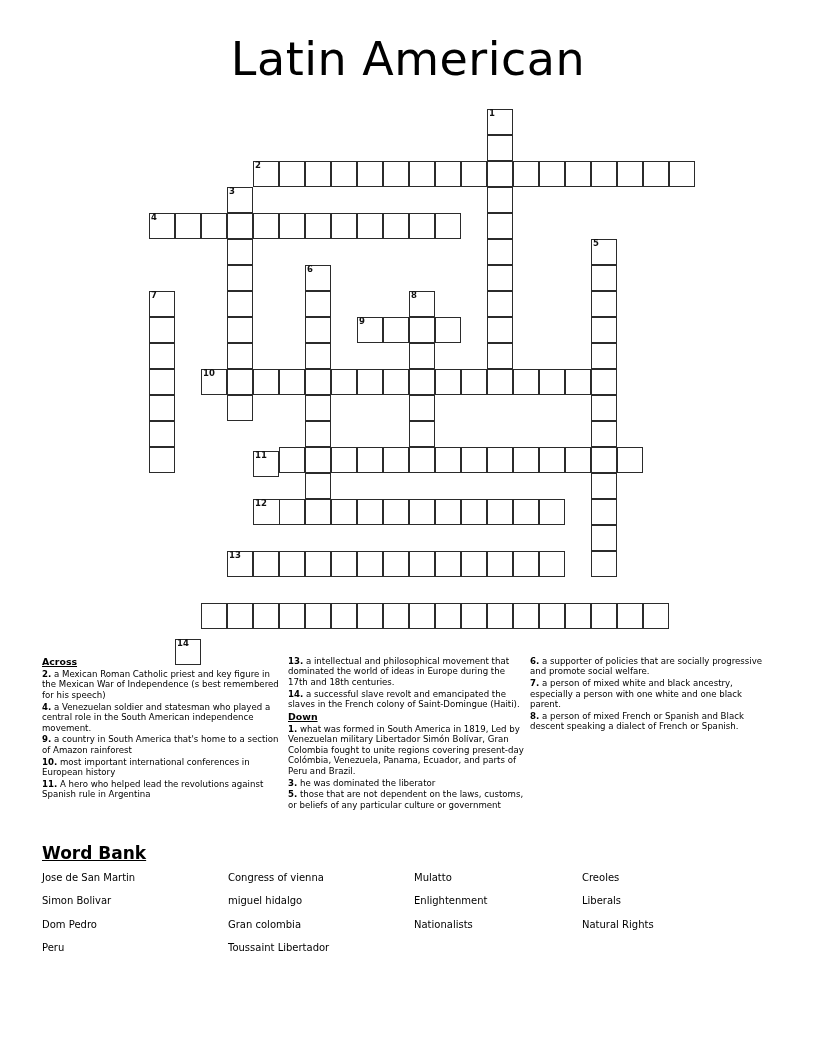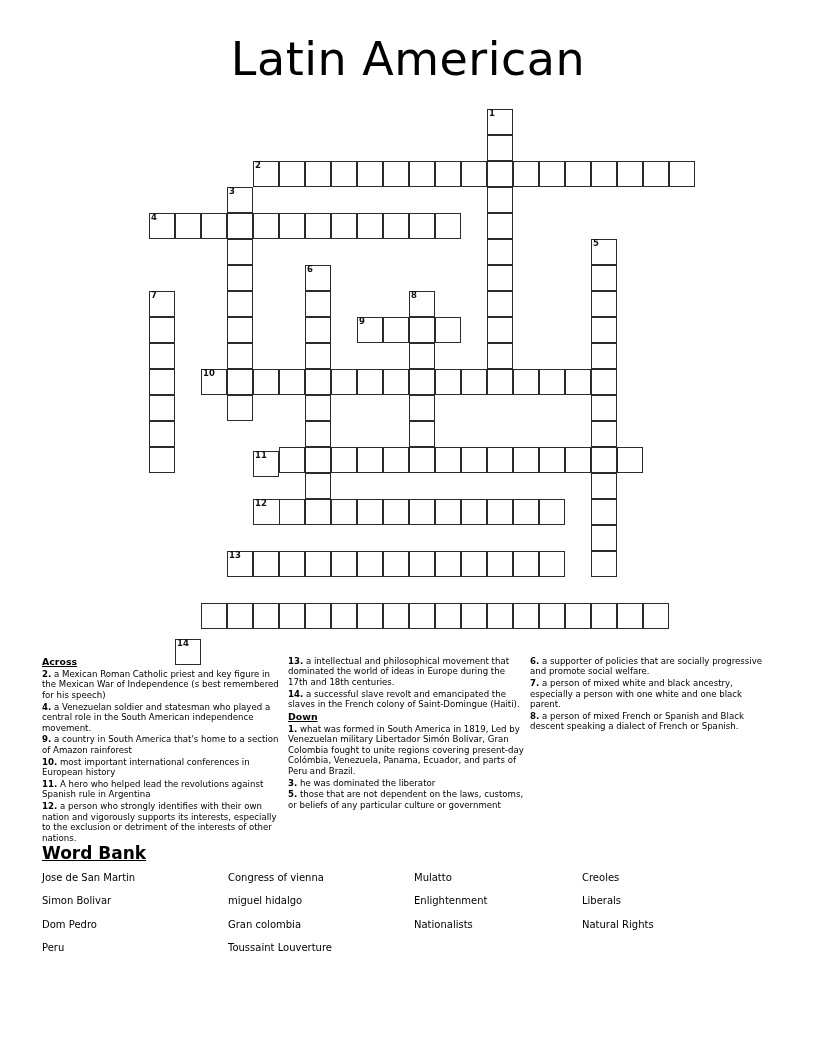--- a/index.html
+++ b/index.html
@@ -324,21 +324,20 @@
   </div>
 
 <div id="clues">
   <div class="clue-col" id="clue-col-1">
       <span class="clue-heading">Across</span>
       <span class="clue"><span class="cnum">2.</span><span> a Mexican Roman Catholic priest and key figure in the Mexican War of Independence (s best remembered for his speech)</span></span>
       <span class="clue"><span class="cnum">4.</span><span> a Venezuelan soldier and statesman who played a central role in the South American independence movement.</span></span>
       <span class="clue"><span class="cnum">9.</span><span> a country in South America that's home to a section of Amazon rainforest</span></span>
       <span class="clue"><span class="cnum">10.</span><span> most important international conferences in European history</span></span>
       <span class="clue"><span class="cnum">11.</span><span> A hero who helped lead the revolutions against Spanish rule in Argentina</span></span>
-      <span class="clue"><span class="cnum">12.</span><span> a person who strongly identifies with their own nation and vigorously supports its interests, especially to the exclusion or detriment of the interests of other nations.</span></span>
     </div>
   <div class="clue-col" id="clue-col-2">
       <span class="clue"><span class="cnum">13.</span><span> a intellectual and philosophical movement that dominated the world of ideas in Europe during the 17th and 18th centuries.</span></span>
       <span class="clue"><span class="cnum">14.</span><span> a successful slave revolt and emancipated the slaves in the French colony of Saint-Domingue (Haiti).</span></span>
       <span class="clue-heading">Down</span>
       <span class="clue"><span class="cnum">1.</span><span> what was formed in South America in 1819, Led by Venezuelan military Libertador Simón Bolívar, Gran Colombia fought to unite regions covering present-day Colómbia, Venezuela, Panama, Ecuador, and parts of Peru and Brazil.</span></span>
       <span class="clue"><span class="cnum">3.</span><span> he was dominated the liberator</span></span>
       <span class="clue"><span class="cnum">5.</span><span> those that are not dependent on the laws, customs, or beliefs of any particular culture or government</span></span>
     </div>
   <div class="clue-col" id="clue-col-3">
@@ -354,21 +353,21 @@
       <div class="wb-col wb-col-0">
         <span class="wb-word">Jose de San Martin</span>
         <span class="wb-word">Simon Bolivar</span>
         <span class="wb-word">Dom Pedro</span>
         <span class="wb-word">Peru</span>
       </div>
       <div class="wb-col wb-col-1">
         <span class="wb-word">Congress of vienna</span>
         <span class="wb-word">miguel hidalgo</span>
         <span class="wb-word">Gran colombia</span>
-        <span class="wb-word">Toussaint Louverture</span>
+        <span class="wb-word">Toussaint Libertador</span>
       </div>
       <div class="wb-col wb-col-2">
         <span class="wb-word">Mulatto</span>
         <span class="wb-word">Enlightenment</span>
         <span class="wb-word">Nationalists</span>
       </div>
       <div class="wb-col wb-col-3">
         <span class="wb-word">Creoles</span>
         <span class="wb-word">Liberals</span>
         <span class="wb-word">Natural Rights</span>

